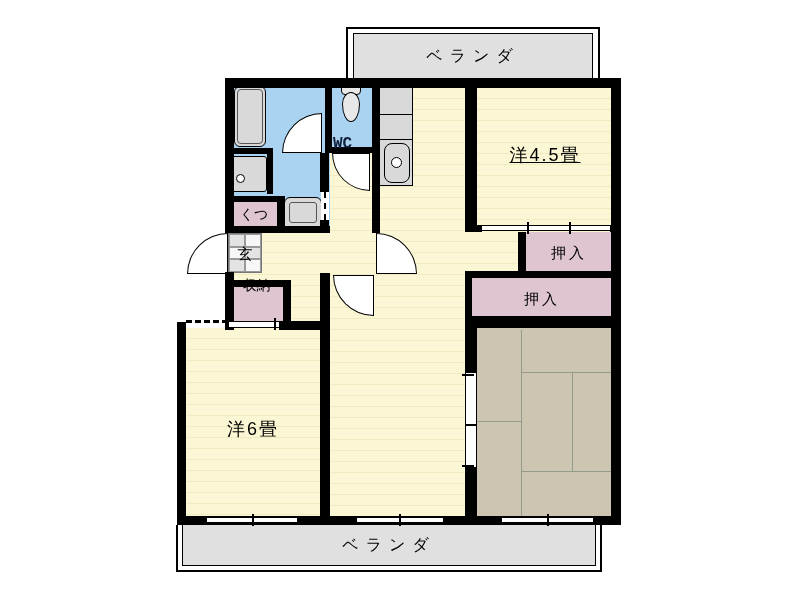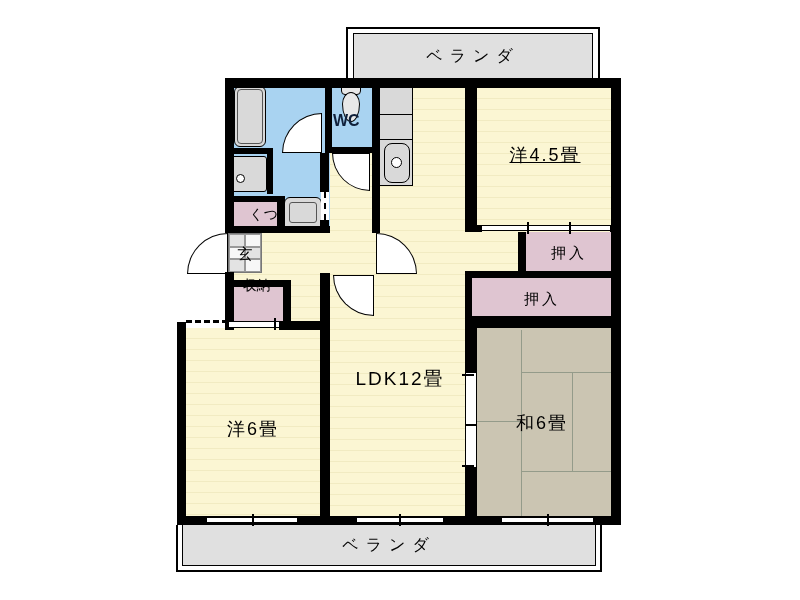--- a/index.html
+++ b/index.html
@@ -145,24 +145,22 @@
 
   <div class="grid-genkan" style="left:228px;top:233px;width:34px;height:40px;">
     <div style="background:#E3E3E3;"></div>
       <div style="background:#F7F7F7;"></div>
     <div style="background:#F7F7F7;"></div>
       <div style="background:#E3E3E3;"></div>
     <div style="background:#E3E3E3;"></div>
       <div style="background:#F7F7F7;"></div>
   </div>
 
-  <div class="lbl" style="left:333px;top:113px;font-size:16px;font-weight:bold;color:#10203a;">WC</div>
+  <div class="lbl" style="left:333px;top:136px;font-size:16px;font-weight:bold;color:#10203a;font-family:Liberation Mono, monospace;">WC</div>
   <div class="lbl center" style="left:480px;top:146px;width:130px;font-size:18px;letter-spacing:2px;text-decoration:underline;">洋4.5畳</div>
   <div class="lbl center" style="left:526px;top:245px;width:86px;font-size:15px;letter-spacing:3px;">押入</div>
   <div class="lbl center" style="left:472px;top:291px;width:140px;font-size:15px;letter-spacing:3px;">押入</div>
-  <div class="lbl center" style="left:230px;top:207px;width:48px;font-size:14px;text-align:right;">くつ</div>
+  <div class="lbl center" style="left:230px;top:207px;width:48px;font-size:14px;">くつ</div>
   <div class="lbl center" style="left:228px;top:246px;width:34px;font-size:15px;">玄</div>
   <div class="lbl center" style="left:230px;top:278px;width:53px;font-size:14px;">収納</div>
-  <div class="lbl center" style="left:335px;top:369px;width:130px;font-size:19px;letter-spacing:2px;">LDK12畳</div>
   <div class="lbl center" style="left:186px;top:420px;width:134px;font-size:18px;letter-spacing:2px;">洋6畳</div>
-  <div class="lbl center" style="left:477px;top:414px;width:130px;font-size:18px;letter-spacing:2px;">和6畳</div>
 
 </div>
 
 </body></html>

